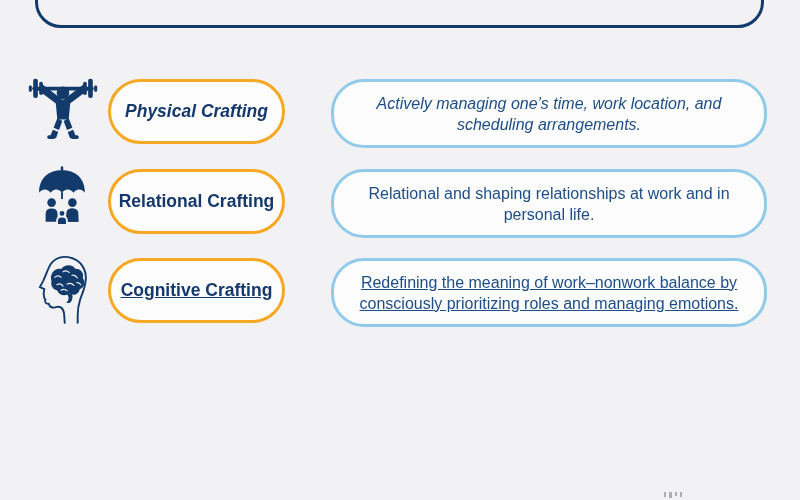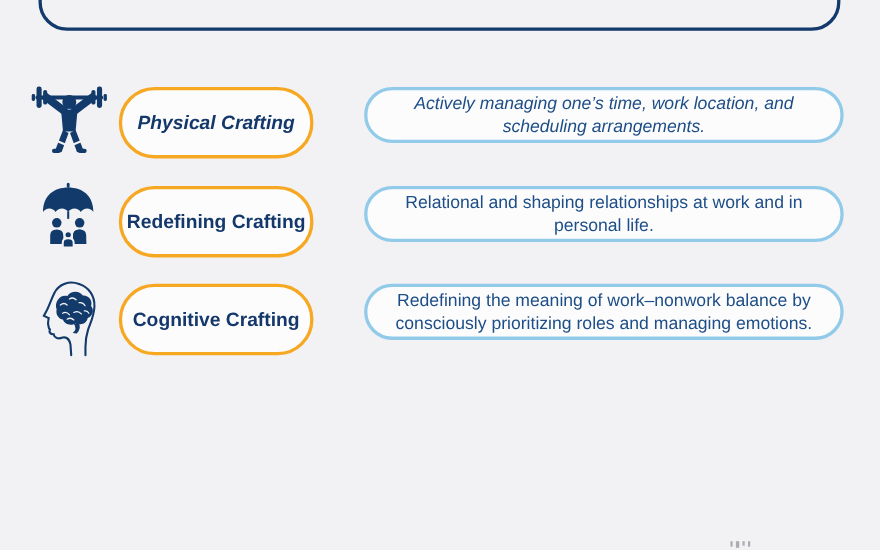--- a/index.html
+++ b/index.html
@@ -38,33 +38,33 @@
     left:108px; width:177px; height:65px;
     border:3.5px solid var(--accent-orange);
     border-radius:33px;
     background:var(--pill-fill);
     display:flex; align-items:center; justify-content:center;
     font-size:17.5px; font-weight:bold;
     color:var(--label-text);
   }
   .desc-pill{
     position:absolute;
-    left:331px; width:436px; height:51px;
+    left:331px; width:436px; height:69px;
     border:3px solid var(--accent-light-blue);
     border-radius:33px;
     background:var(--pill-fill);
     display:flex; align-items:center; justify-content:flex-start;
     text-align:center;
     font-size:16px; line-height:21px;
     color:var(--description-text);
     padding:0 22px;
   }
   .row-1{top:79px;font-style:italic;}
   .row-2{top:169px;}
-  .row-3{top:258px;}
+  .row-3{top:258px;text-decoration:underline;}
   .watermark{
     position:absolute;
     left:664px; top:492px;
     display:flex; align-items:flex-start; gap:3px;
     opacity:.75;
   }
   .watermark .wm-bar{background:#96969b; width:2px;}
 </style>
 </head>
 <body>
@@ -117,21 +117,21 @@
       <path d="M58.5 107 L58.5 92 Q58.5 81.5 70 81.5 Q81.5 81.5 81.5 107 L81.5 107 Z"></path>
       <path d="M58.5 107 L58.5 92 Q58.5 81.5 70 81.5 Q81.5 81.5 81.5 92 L81.5 107 Z"></path>
     </g>
     <g fill="currentColor" stroke="#F2F2F4" stroke-width="3.5">
       <circle cx="50" cy="91" r="6.4"></circle>
       <path d="M40.5 113 L40.5 104.5 Q40.5 97 50 97 Q59.5 97 59.5 104.5 L59.5 113 Z"></path>
     </g>
   </svg>
 </div>
 <div class="label-pill row-2">
-  <span>Redefining Crafting</span>
+  <span>Relational Crafting</span>
 </div>
 <div class="desc-pill row-2">
   <span>Relational and shaping relationships at work and in personal life.</span>
 </div>
 
 <div class="row-icon icon-3">
   <svg viewBox="0 0 94 104" aria-hidden="true">
     <g stroke="currentColor" stroke-width="2.8" fill="none" stroke-linecap="round">
       <path d="M63 6 C76 10 84 22 83.5 36 C83 49 78 58 75 67 C72.5 75 71.5 82 71.5 90 L71.5 101"></path>
       <path d="M63 6 C50 1 36 6 30 18 C26 26 24.5 32 20.5 40 L16 48.5 L22.5 51.5 C21.5 56.5 21 59 22 61.5 C23 63.5 21.5 65 24 66.5 C22.5 70.5 25 73.5 29 73 C30 78 35 80 41 77.5 C47 76.5 50.5 81 51.5 87 L52.5 101"></path>

